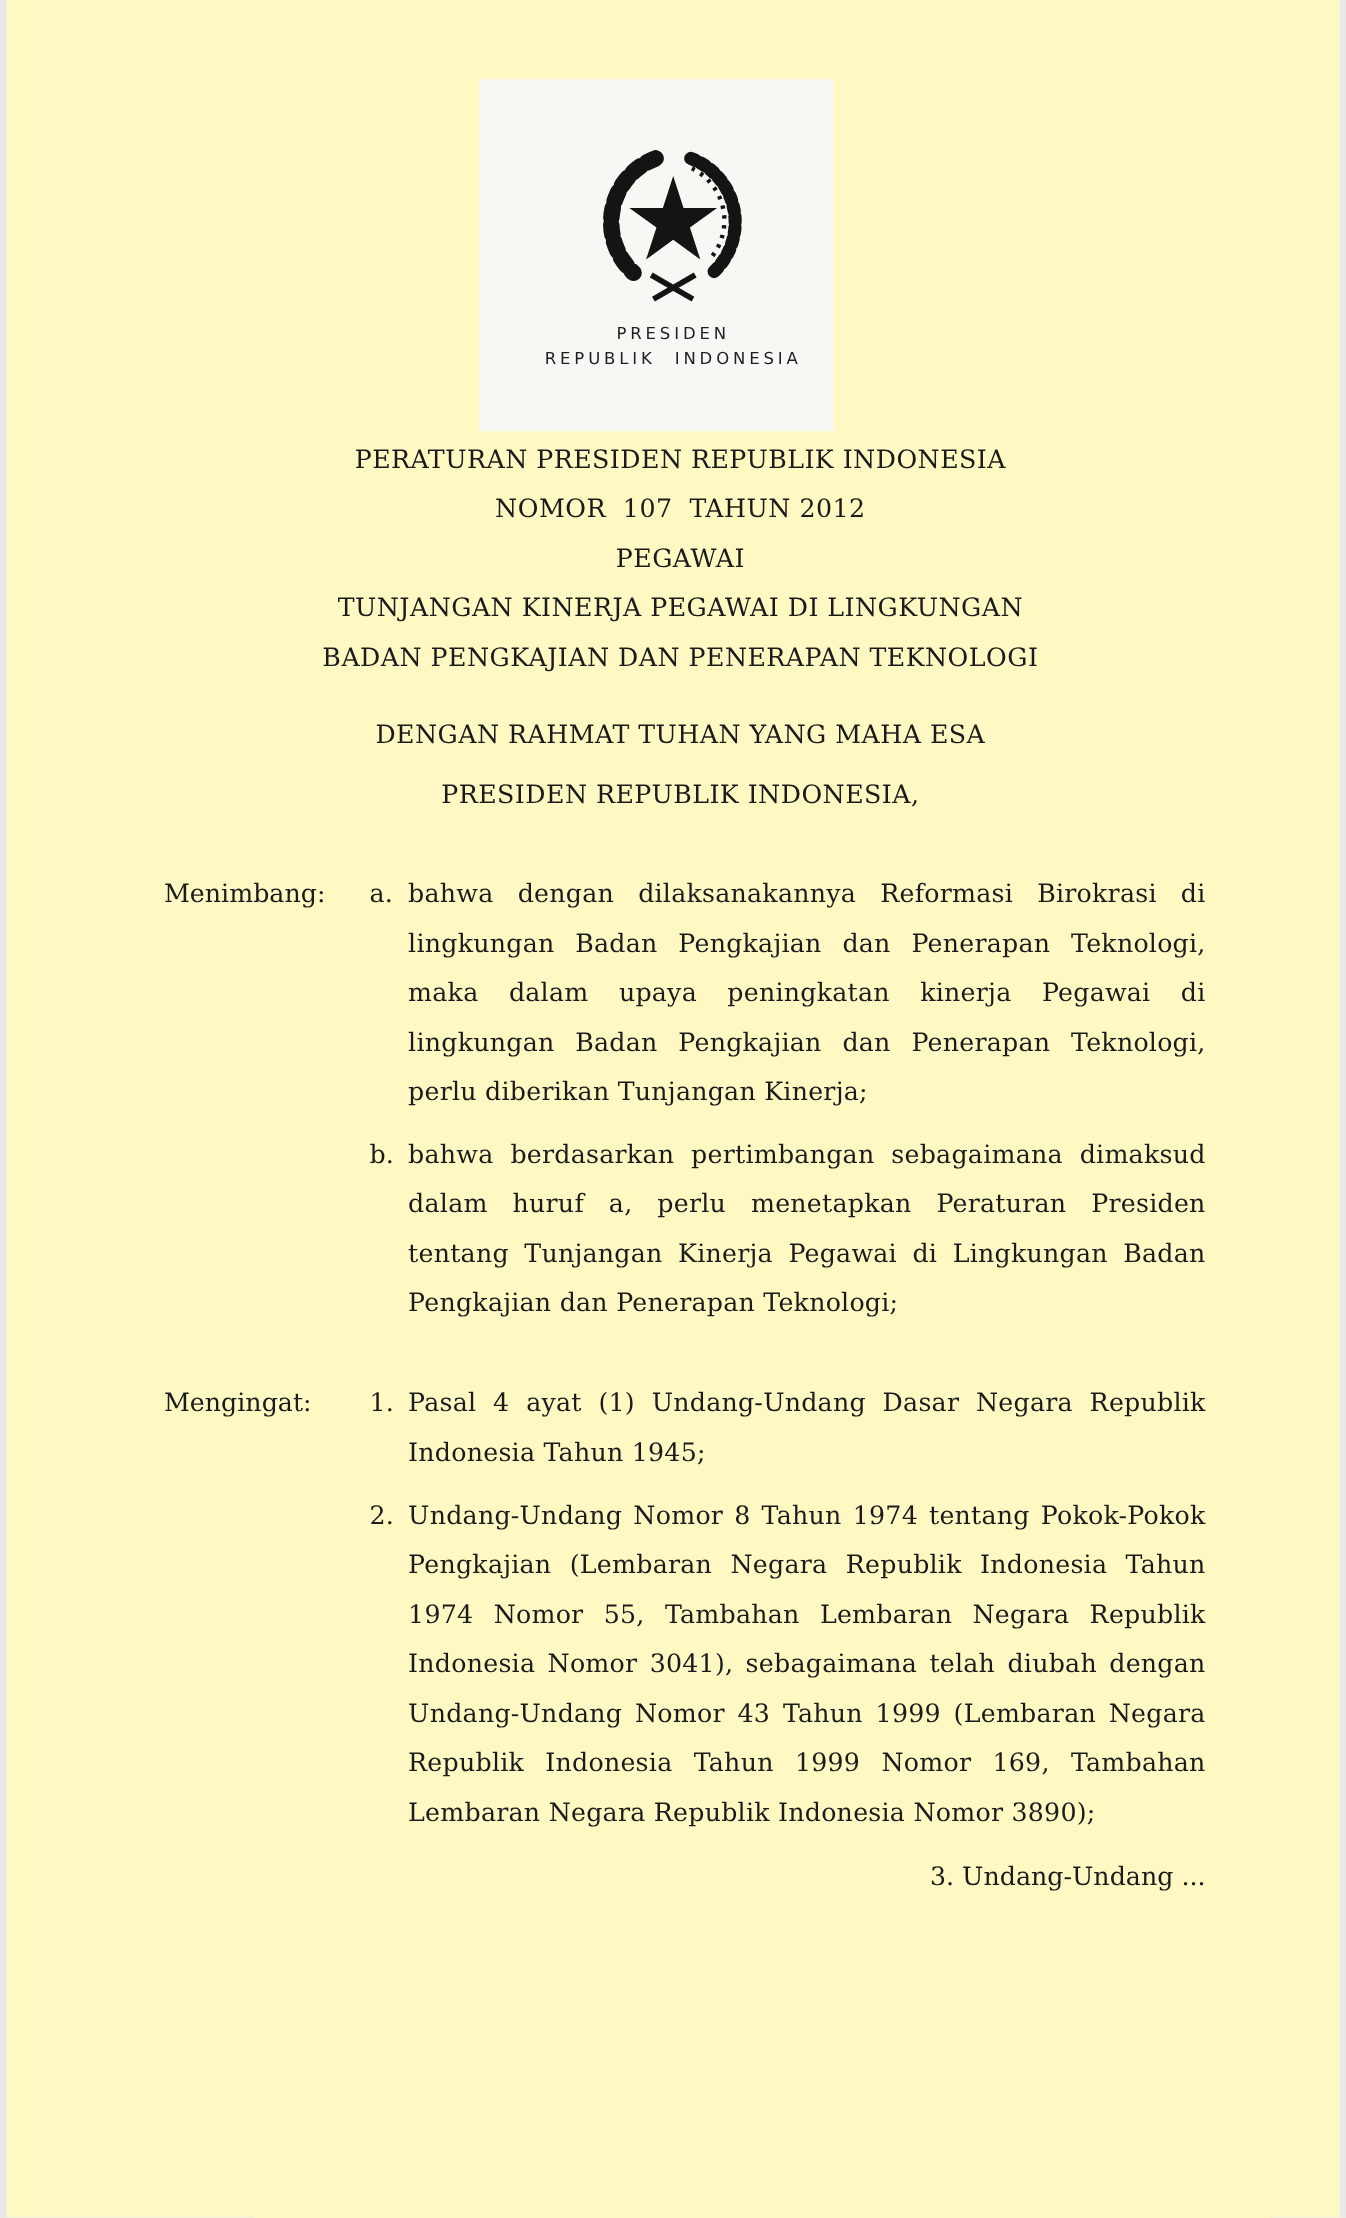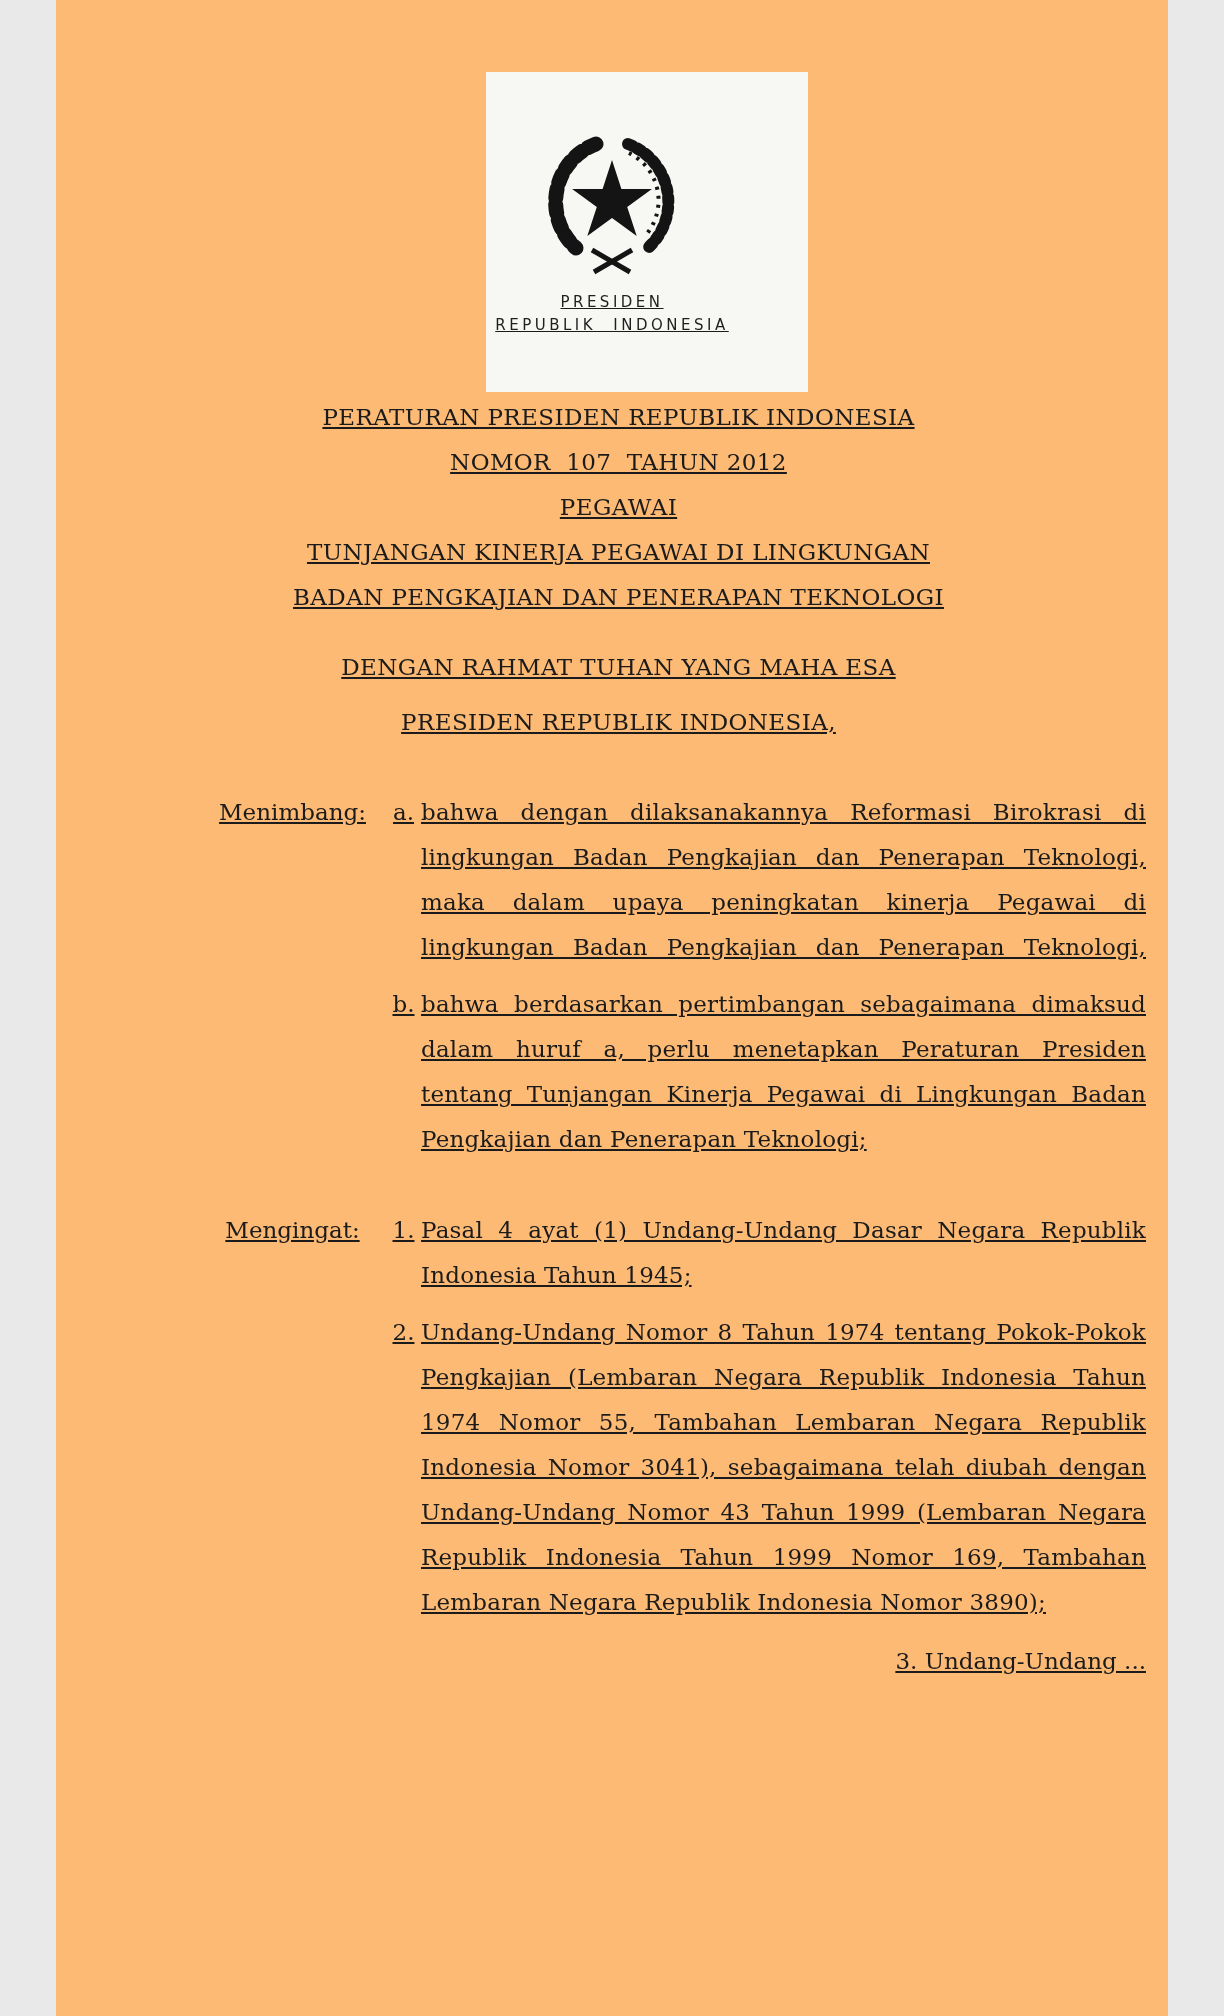--- a/index.html
+++ b/index.html
@@ -1,26 +1,25 @@
 <!DOCTYPE html>
 <html><head>
 <meta charset="utf-8">
 <style>
   html, body { margin: 0; padding: 0; background: #e9e9e9; }
   .page {
     position: relative;
-    width: 1112px;
+    width: 1212px;
     height: 2016px;
     margin: 0 auto;
-    background: #fdba74;
+    background: #fef9c3;
     color: #1b1b1b;
     font-family: "DejaVu Serif", "Liberation Serif", serif;
     font-size: 23px;
     overflow: hidden;
-    text-decoration: underline;
   }
   
   .scan-tint {
     position: absolute;
     left: 430px; top: 72px;
     width: 322px; height: 320px;
     background: #f7f7f4;
   }
   .letterhead {
     position: relative;
@@ -54,21 +53,21 @@
 
   .body-block {
     margin-top: 45px;
     margin-left: 143px;
     width: 947px;
   }
   .sec-row {
     display: grid;
     grid-template-columns: 187px 35px 1fr;
   }
-  .sec-label, .marker { line-height: 45px; text-align: center; }
+  .sec-label, .marker { line-height: 45px; }
   .item { margin-bottom: 12px; }
   .item:last-child { margin-bottom: 0; }
   .bline {
     display: block;
     line-height: 45px;
     letter-spacing: 0.2px;
   }
   .jl {                       
     text-align: justify;
     text-align-last: justify;
@@ -119,20 +118,21 @@
   <div class="body-block">
 
     <div class="sec-row item">
       <div class="sec-label">Menimbang:</div>
       <div class="marker">a.</div>
       <div>
         <span class="bline jl">bahwa dengan dilaksanakannya Reformasi Birokrasi di</span>
         <span class="bline jl">lingkungan Badan Pengkajian dan Penerapan Teknologi,</span>
         <span class="bline jl">maka dalam upaya peningkatan kinerja Pegawai di</span>
         <span class="bline jl">lingkungan Badan Pengkajian dan Penerapan Teknologi,</span>
+        <span class="bline">perlu diberikan Tunjangan Kinerja;</span>
       </div>
     </div>
 
     <div class="sec-row item">
       <div class="sec-label"></div>
       <div class="marker">b.</div>
       <div>
         <span class="bline jl">bahwa berdasarkan pertimbangan sebagaimana dimaksud</span>
         <span class="bline jl">dalam huruf a, perlu menetapkan Peraturan Presiden</span>
         <span class="bline jl">tentang Tunjangan Kinerja Pegawai di Lingkungan Badan</span>

